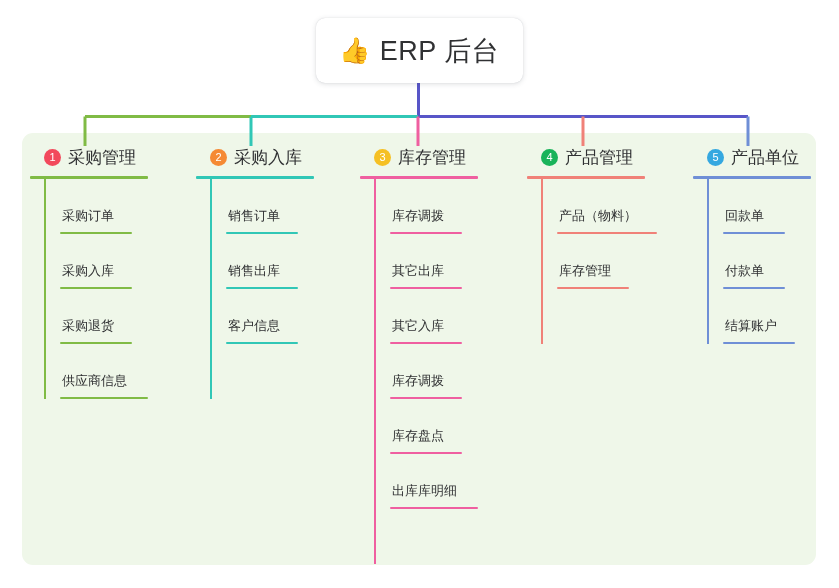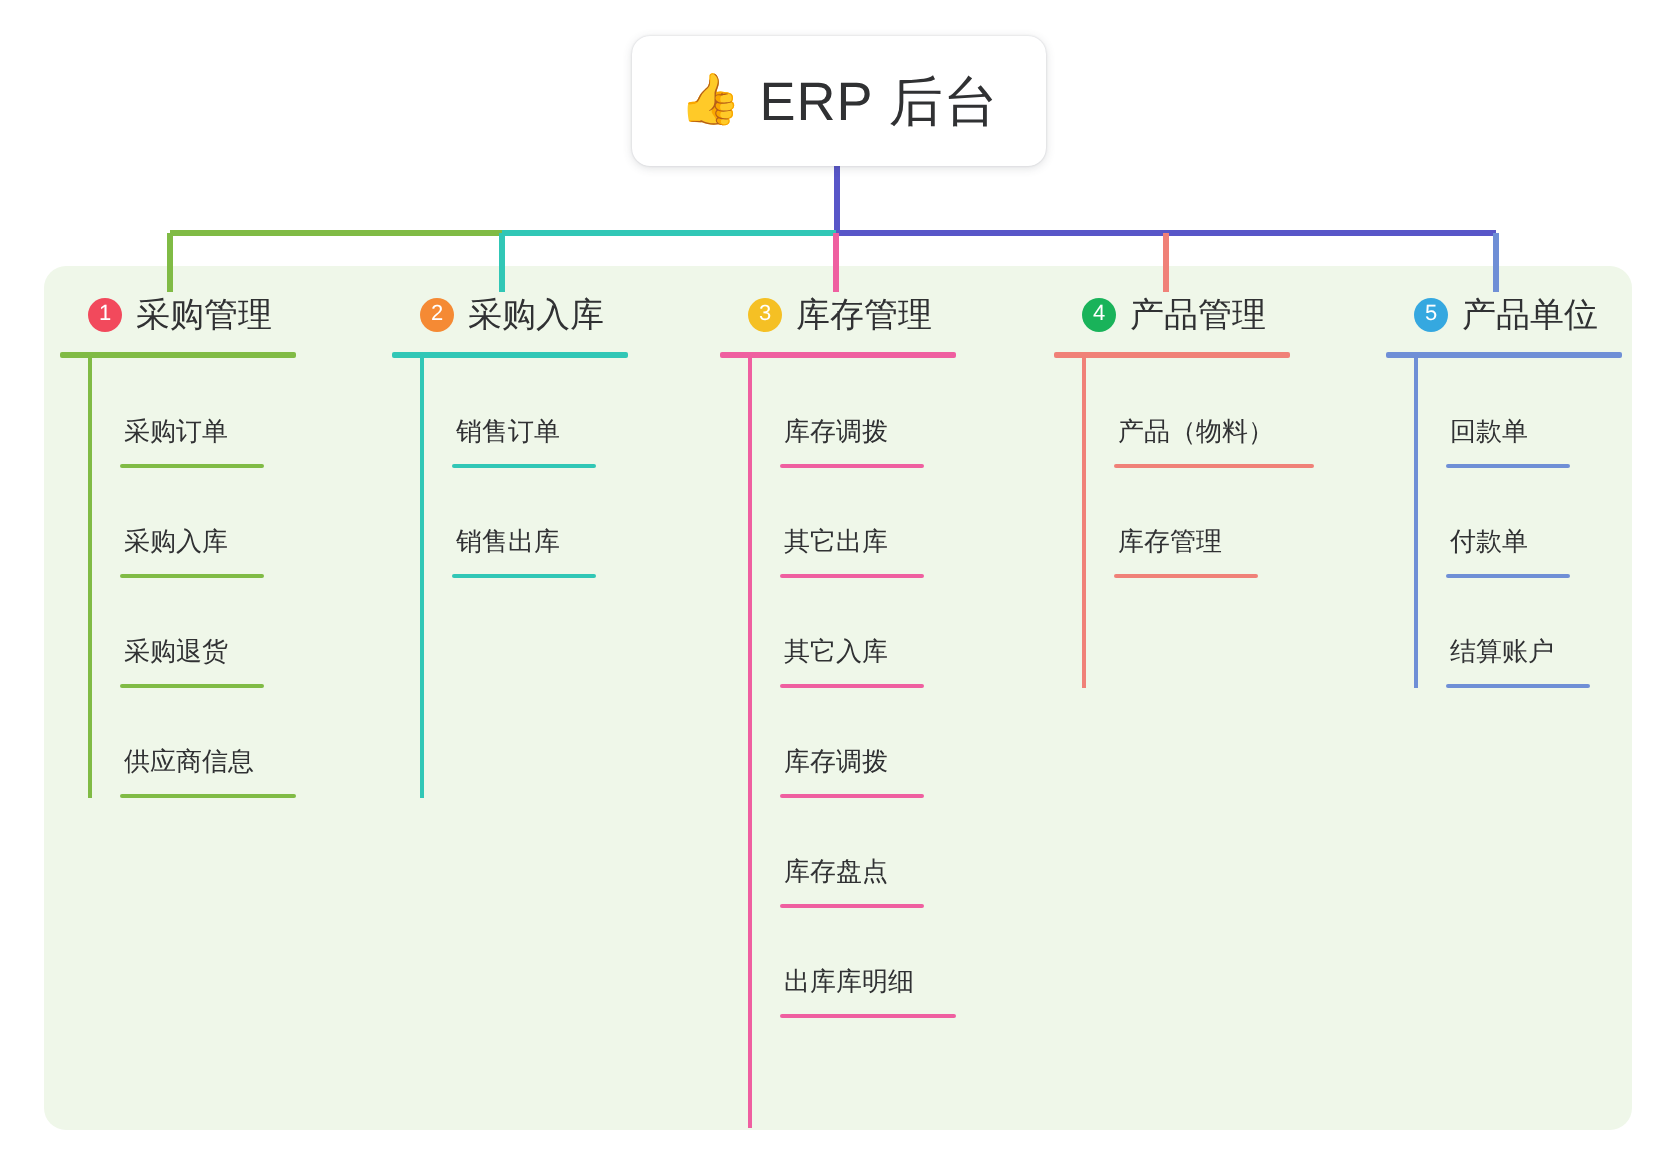--- a/index.html
+++ b/index.html
@@ -213,20 +213,24 @@
         <div class="items">
           <div class="spine" style="background: rgb(49, 199, 182); height: 220px;"></div>
           <div class="item">
             <span class="item-label">销售订单</span>
             <div class="item-rule" style="width: 72px; background: rgb(49, 199, 182);"></div>
           </div>
           <div class="item">
             <span class="item-label">销售出库</span>
             <div class="item-rule" style="width: 72px; background: rgb(49, 199, 182);"></div>
           </div>
+          <div class="item">
+            <span class="item-label">客户信息</span>
+            <div class="item-rule" style="width: 72px; background: rgb(49, 199, 182);"></div>
+          </div>
         </div>
       </div>
       <div class="column" style="left: 360px;">
         <div class="col-head">
           <span class="badge" style="background: rgb(245, 192, 36);">3</span>
           <span class="col-title">库存管理</span>
         </div>
         <div class="head-rule" style="width: 118px; background: rgb(239, 95, 160); margin-left: 0px;"></div>
         <div class="items">
           <div class="spine" style="background: rgb(239, 95, 160); height: 385px;"></div>

